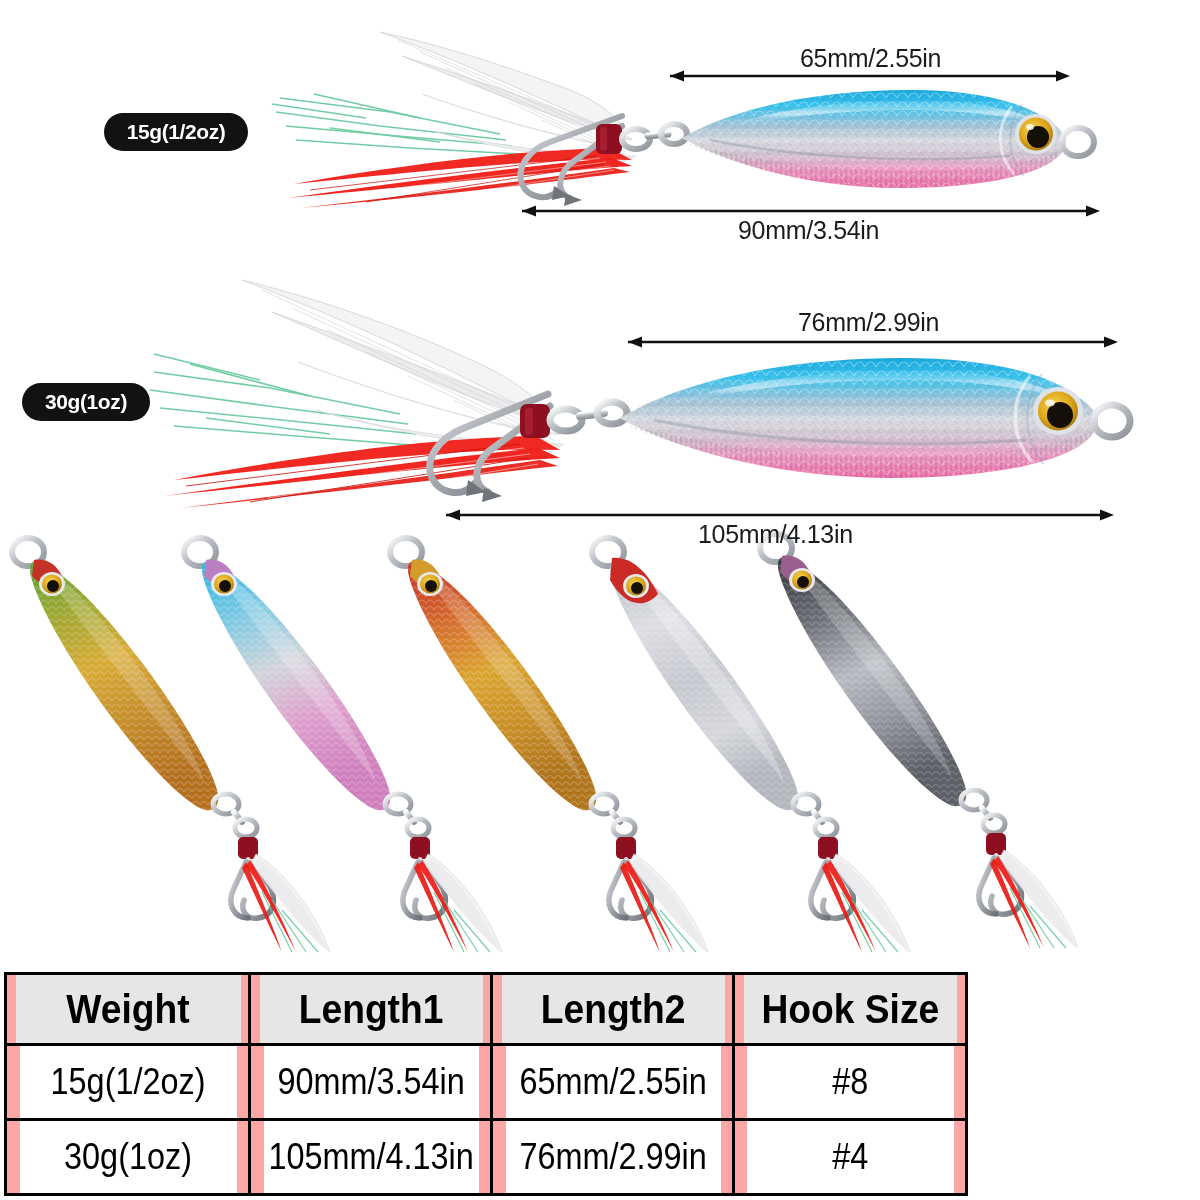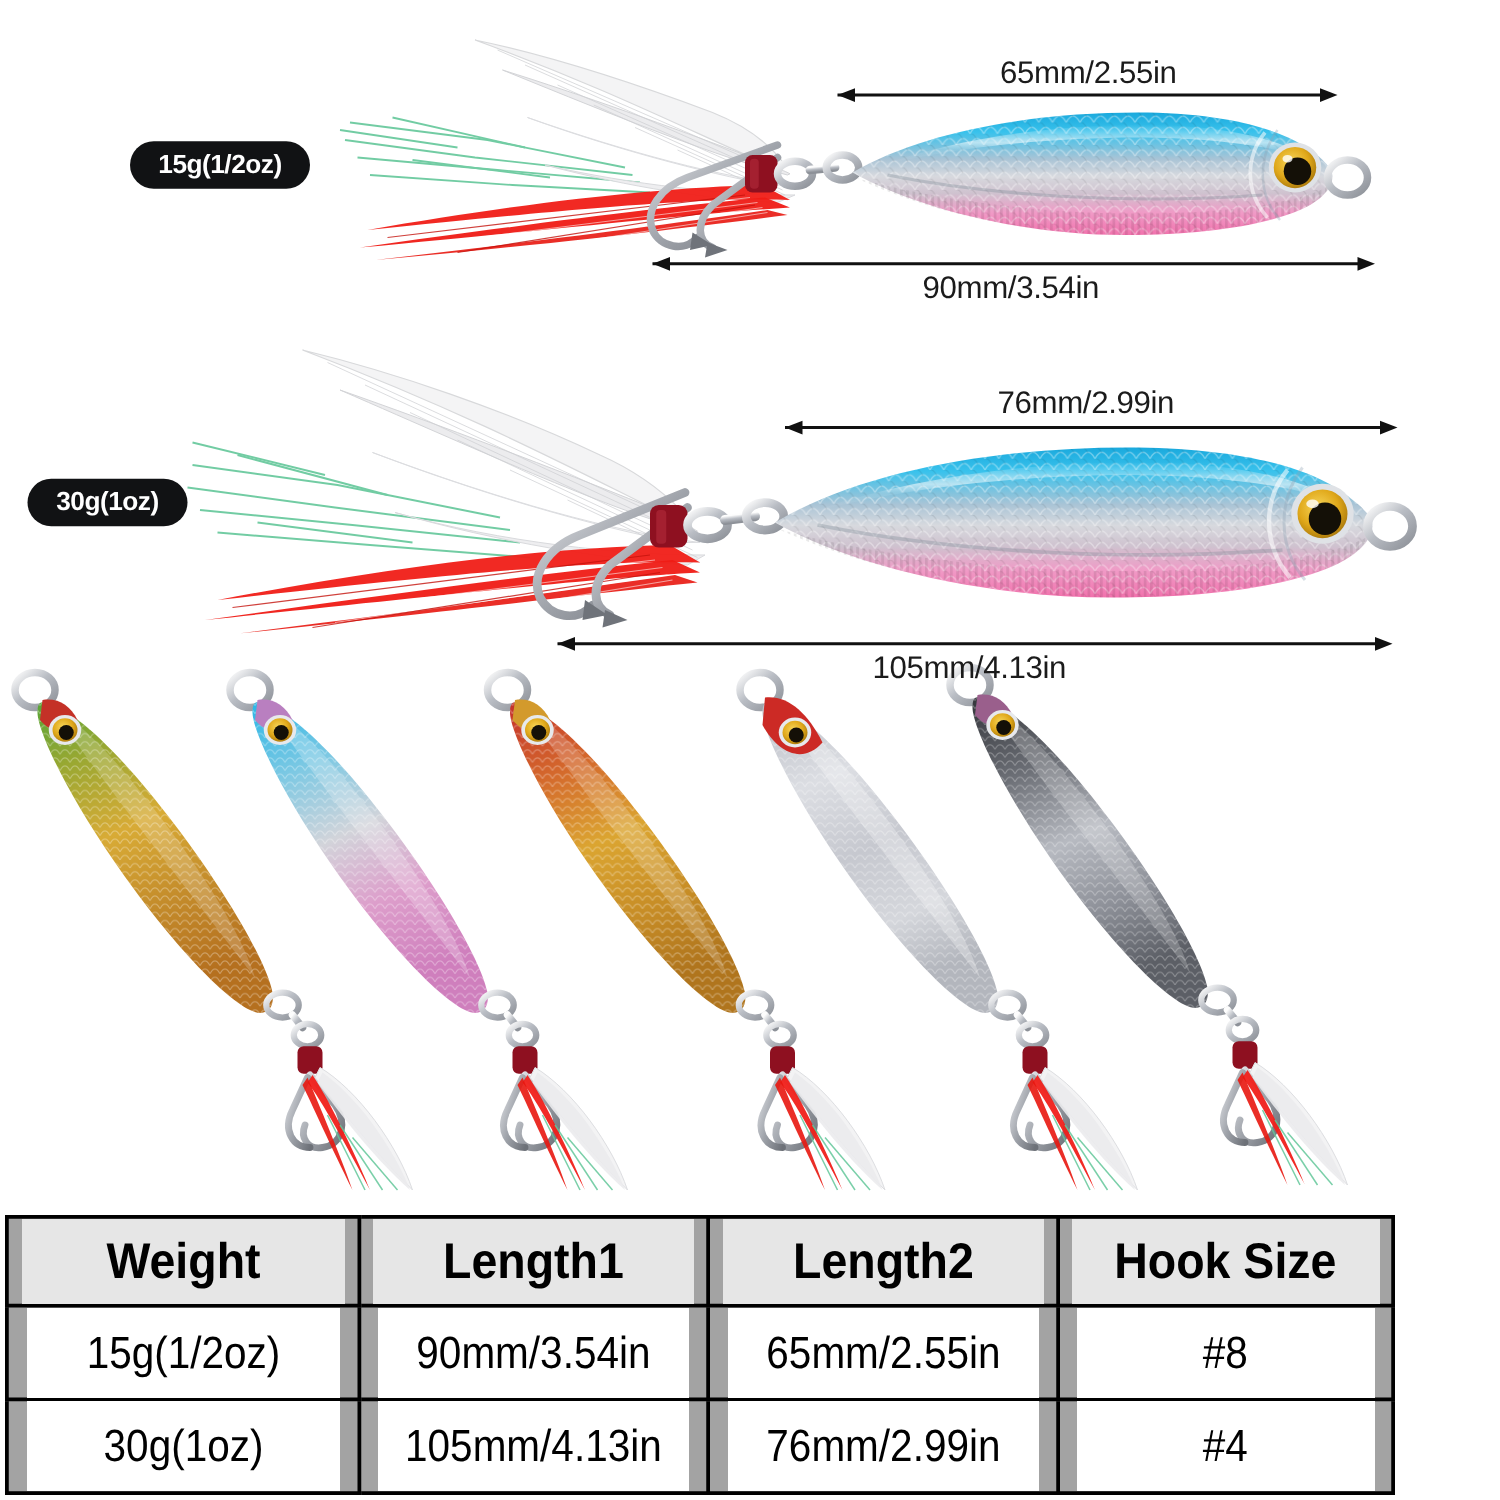--- a/index.html
+++ b/index.html
@@ -41,25 +41,25 @@
   .dim svg{display:block;overflow:visible;}
 
   
   .lure{position:absolute;}
   .lure svg{display:block;overflow:visible;}
 
   
   #spec-table{
     position:absolute;
     left:4px;top:972px;
-    width:1112px;
+    width:964px;
     border-collapse:collapse;
     table-layout:fixed;
     z-index:50;
-    background:#a3a3a3;
+    background:#fca5a5;
   }
   #spec-table td,#spec-table th{
     border:3px solid #000;
     text-align:center;
     vertical-align:middle;
     font-family:"Liberation Sans", sans-serif;
     color:#000;
     padding:0;
   }
   #spec-table thead th{

